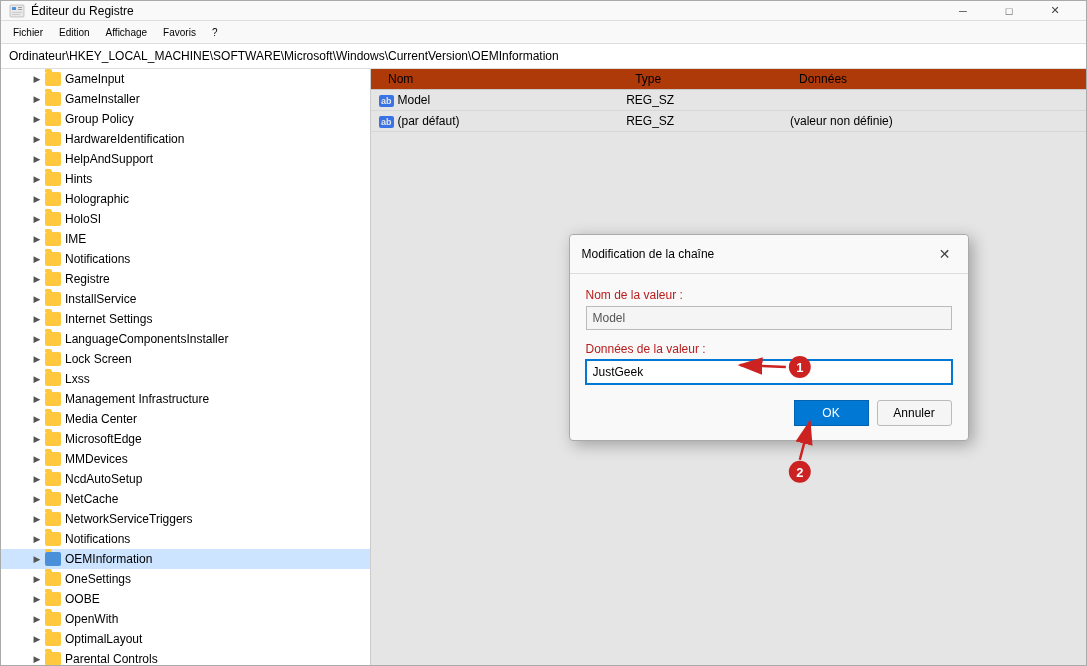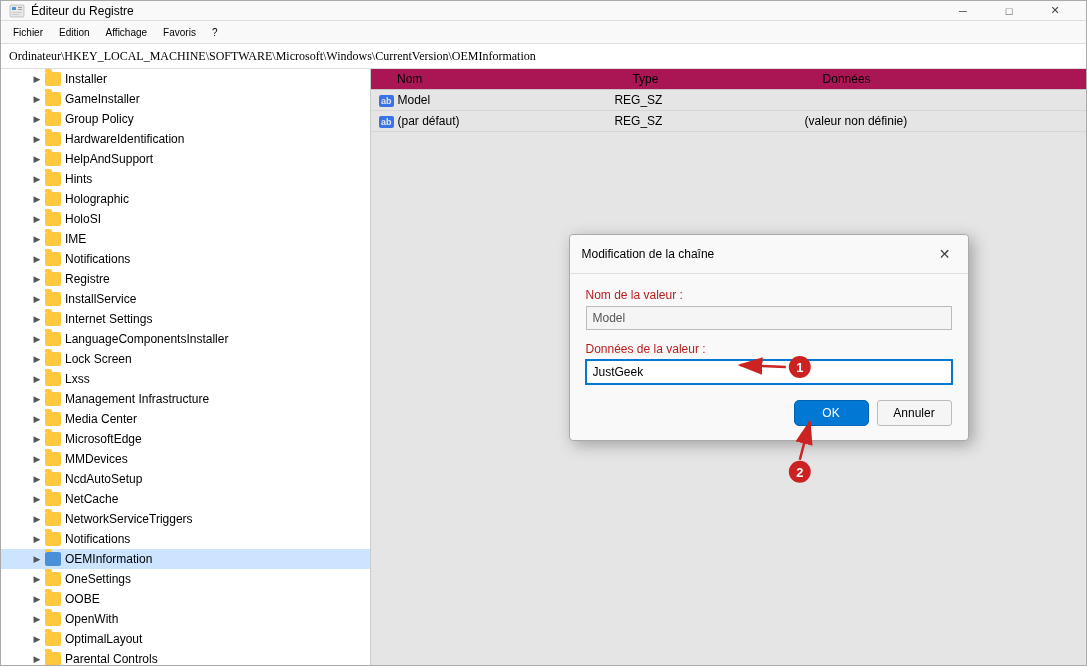--- a/index.html
+++ b/index.html
@@ -83,21 +83,20 @@
     .address-bar {
       height: 26px;
       background: #fff;
       border-top: 1px solid #ddd;
       border-bottom: 1px solid #ddd;
       display: flex;
       align-items: center;
       padding: 0 8px;
       font-size: 12px;
       flex-shrink: 0;
-      font-family: Liberation Serif, serif;
     }
 
     
     .main-content {
       display: flex;
       flex: 1;
       overflow: hidden;
     }
 
     
@@ -164,24 +163,24 @@
       overflow: auto;
       position: relative;
     }
 
     .registry-table {
       width: 100%;
       border-collapse: collapse;
     }
     .registry-table th {
       text-align: left;
-      padding: 3px 26px;
+      padding: 3px 17px;
       border-bottom: 1px solid #ddd;
       font-weight: normal;
-      background: #be185d;
+      background: #c2410c;
       font-size: 12px;
     }
     .registry-table td {
       padding: 3px 8px;
       font-size: 12px;
       border-bottom: 1px solid #f0f0f0;
     }
 
     .value-icon-ab {
       display: inline-block;
@@ -306,21 +305,21 @@
     }
 
     .btn-ok {
       width: 75px;
       height: 26px;
       background: #0078d4;
       color: #fff;
       border: 1px solid #0063b1;
       cursor: pointer;
       font-size: 12px;
-      border-radius: 5px;
+      border-radius: 0;
     }
 
     .btn-cancel {
       width: 75px;
       height: 26px;
       background: #f5f5f5;
       color: #000;
       border: 1px solid #bbb;
       cursor: pointer;
       font-size: 12px;
@@ -375,21 +374,21 @@
     <span>Ordinateur\HKEY_LOCAL_MACHINE\SOFTWARE\Microsoft\Windows\CurrentVersion\OEMInformation</span>
   </div>
 
   <div class="main-content">
 
     <div class="tree-panel">
 
       <div class="tree-item" style="padding-left:28px">
         <div class="tree-toggle">▶</div>
         <div class="folder-icon"></div>
-        <span class="tree-label">Installer</span>
+        <span class="tree-label">GameInput</span>
       </div>
       <div class="tree-item" style="padding-left:28px">
         <div class="tree-toggle">▶</div>
         <div class="folder-icon"></div>
         <span class="tree-label">GameInstaller</span>
       </div>
       <div class="tree-item" style="padding-left:28px">
         <div class="tree-toggle">▶</div>
         <div class="folder-icon"></div>
         <span class="tree-label">Group Policy</span>

